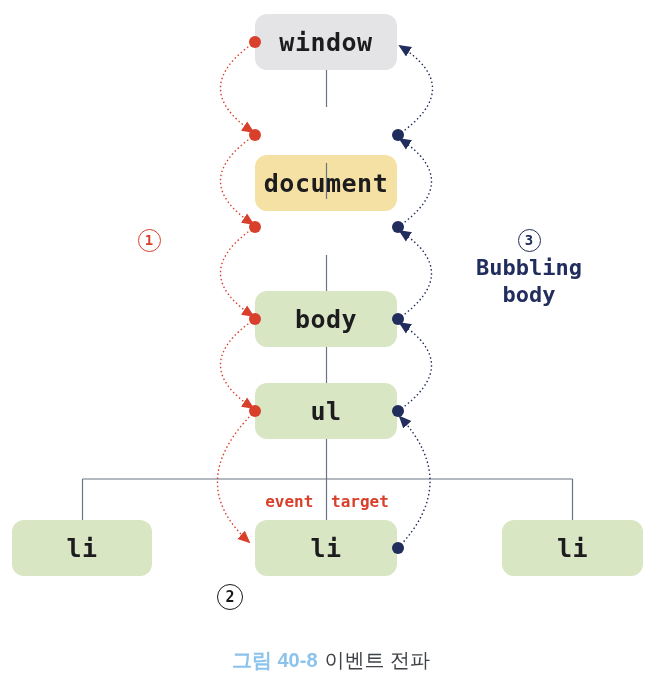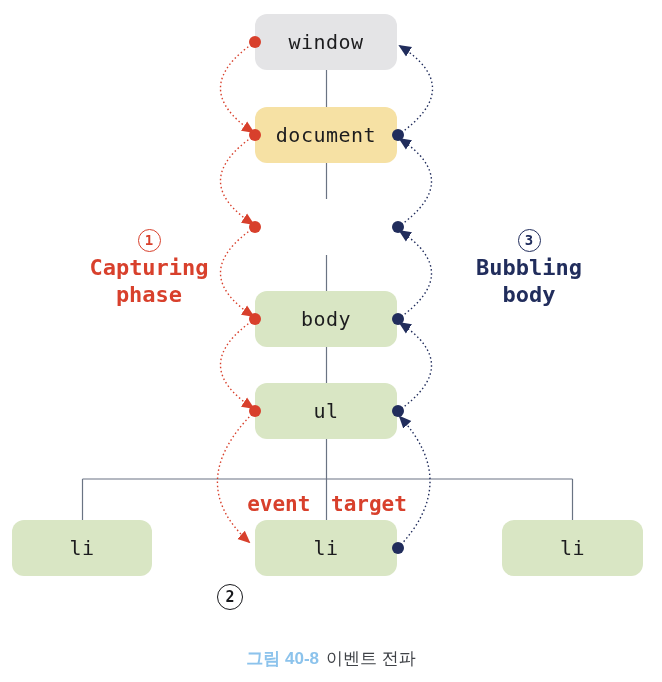--- a/index.html
+++ b/index.html
@@ -9,27 +9,27 @@
     background:#ffffff;
     font-family:"DejaVu Sans Mono", monospace;
     overflow:hidden;
   }
   .layer{position:absolute;left:0;top:0;width:662px;height:682px;pointer-events:none;}
   .node{
     position:absolute;
     width:142px;height:56px;
     border-radius:12px;
     display:flex;align-items:center;justify-content:center;
-    font-weight:normal;font-size:20px;
+    font-weight:bold;font-size:25px;
     color:var(--node-text);
     letter-spacing:0.5px;
   }
   .node.green{background:var(--node-green);}
   .node.gray{background:var(--node-gray);}
-  .node.tan{background:var(--node-tan);}
+  .node.tan{background:var(--node-tan);margin-top:48px;}
   #node-window{left:255px;top:14px;}
   #node-document{left:255px;top:107px;}
   #node-html{left:255px;top:199px;}
   #node-body{left:255px;top:291px;}
   #node-ul{left:255px;top:383px;}
   #node-li-left{left:12px;top:520px;width:140px;}
   #node-li-target{left:255px;top:520px;}
   #node-li-right{left:502px;top:520px;width:141px;}
 
   .phase-label{
@@ -47,36 +47,36 @@
     display:inline-flex;align-items:center;justify-content:center;
     width:21px;height:21px;
     border:1.7px solid currentColor;border-radius:50%;
     font-size:14px;font-weight:bold;
     margin-bottom:3px;
     flex:none;
   }
   #event-target-label{
     position:absolute;left:241px;top:492px;width:172px;
     color:var(--red);
-    font-weight:bold;font-size:21px;text-align:center;
+    font-weight:bold;font-size:16px;text-align:center;
     word-spacing:8px;
   }
   #target-phase-label{
     position:absolute;left:217px;top:584px;
     display:inline-flex;align-items:center;gap:15px;
     color:#17181c;
     font-weight:bold;font-size:22px;
   }
   #target-phase-label .circle-num{width:24px;height:24px;font-size:15px;margin:0;color:#17181c;}
 
   .caption{
     position:absolute;left:0;top:647px;width:662px;
     display:flex;justify-content:center;align-items:flex-start;gap:7px;
     font-family:"Liberation Sans", sans-serif;
-    font-size:17px;
+    font-size:20px;
   }
   .caption .fig-label{color:var(--caption-blue);font-weight:bold;}
   .caption .fig-title{color:var(--caption-text);}
 </style>
 </head>
 <body>
 
 <div class="stage">
 
   <div class="node gray" id="node-window">
@@ -152,21 +152,20 @@
         <path d="M398 411 Q464 365 400 323" marker-end="url(#arrow-navy)"></path>
         <path d="M398 319 Q464 273 400 231" marker-end="url(#arrow-navy)"></path>
         <path d="M398 227 Q464 181 400 139" marker-end="url(#arrow-navy)"></path>
         <path d="M398 135 Q466 88 400 46" marker-end="url(#arrow-navy)"></path>
       </g>
     </g>
   </svg>
 
   <div class="phase-label" id="capturing-label">
     <span class="circle-num">1</span>
-    <span class="txt">Capturing phase</span>
   </div>
 
   <div class="phase-label" id="bubbling-label">
     <span class="circle-num">3</span>
     <span class="txt">Bubbling body</span>
   </div>
 
   <div id="event-target-label">event target</div>
 
   <div id="target-phase-label">

